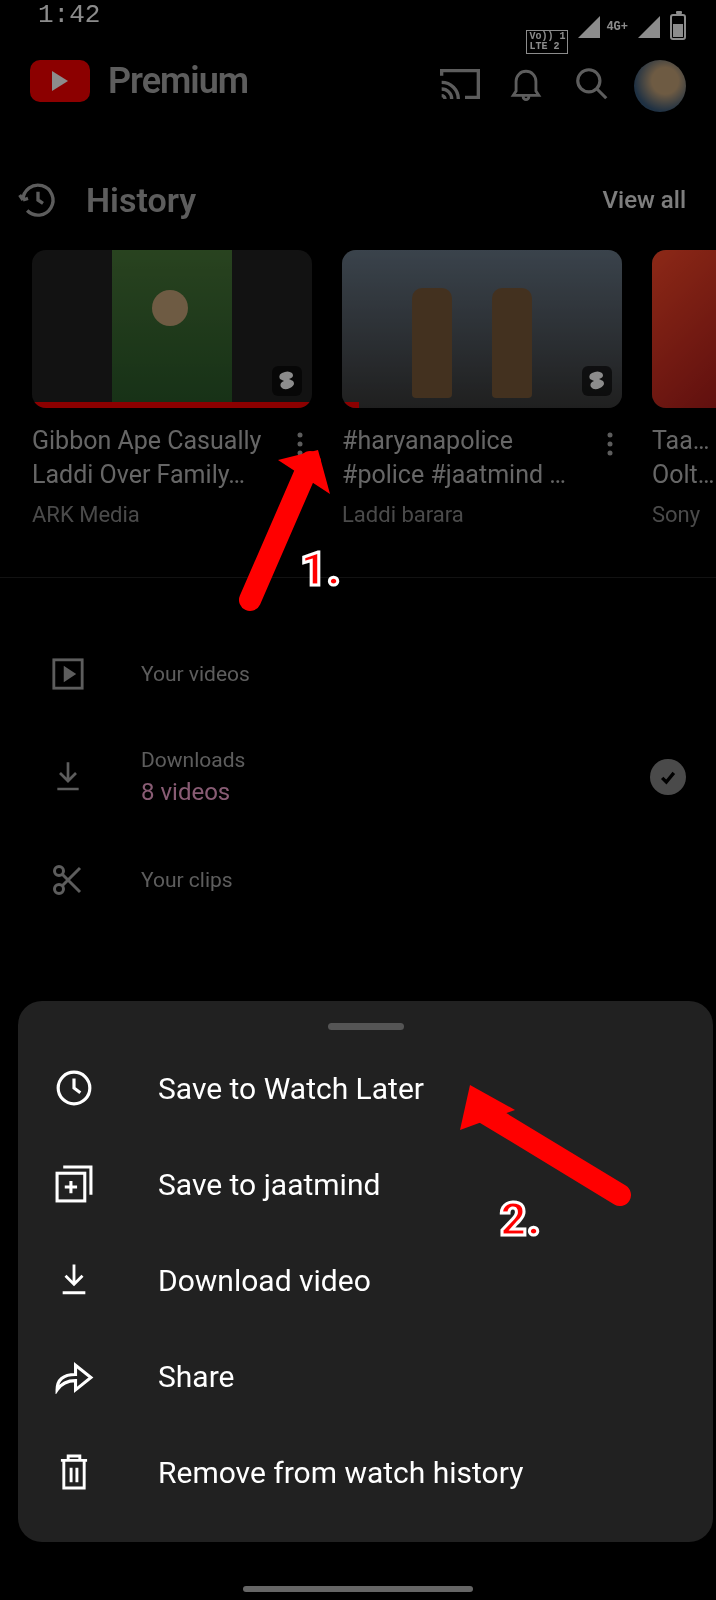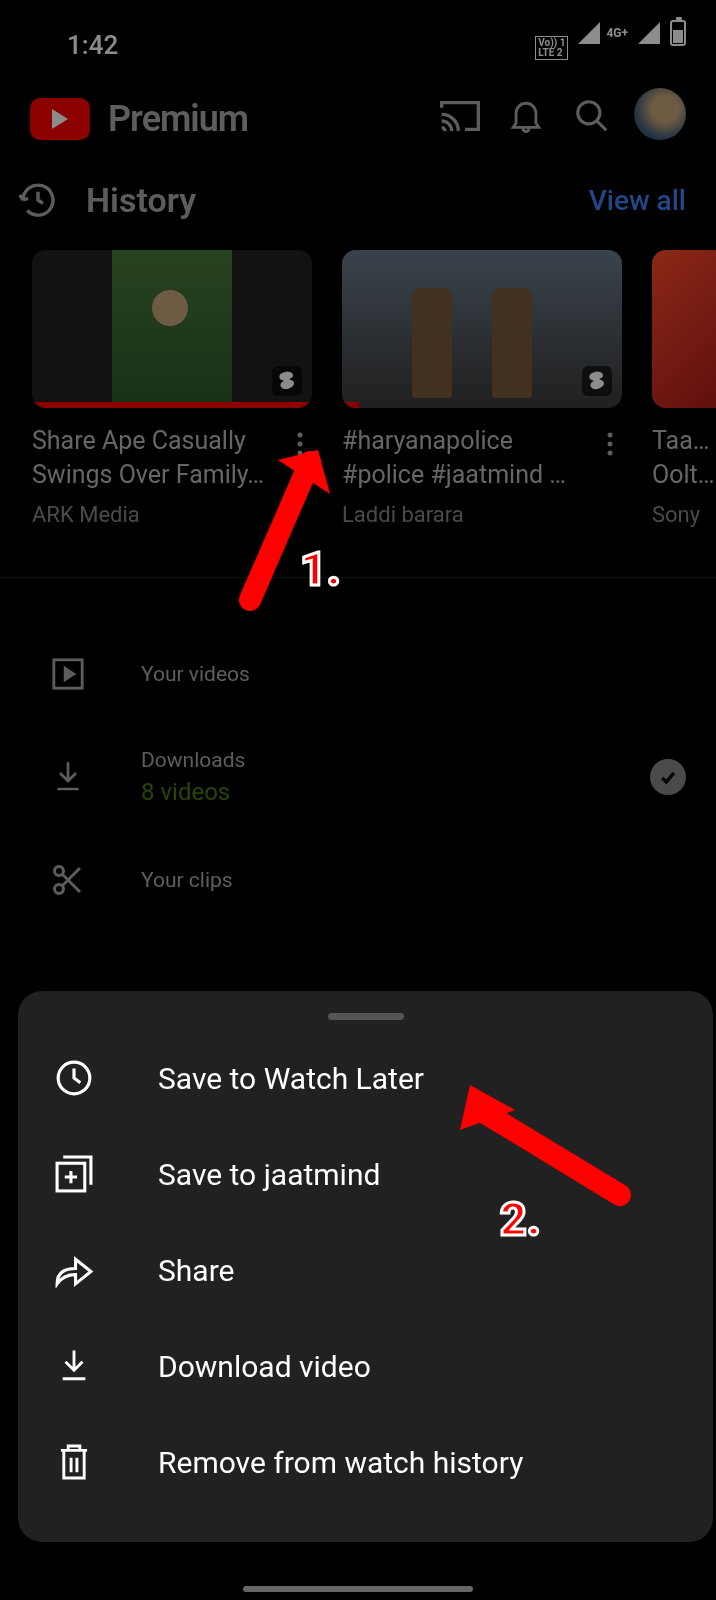--- a/index.html
+++ b/index.html
@@ -16,25 +16,26 @@
     position: absolute;
     top: 0; left: 0; right: 0; bottom: 0;
     background: rgba(0,0,0,0.45);
     z-index: 5;
     pointer-events: none;
   }
   
   .status-bar {
     height: 60px;
     display: flex;
-    align-items: flex-end;
+    align-items: flex-start;
     justify-content: space-between;
-    padding: 0 30px 0 67px;
+    padding: 0 30px 0 38px;
     font-size: 26px;
     font-weight: 500;
+    font-family: Liberation Mono, monospace;
   }
   .status-right { display: flex; align-items: center; gap: 10px; }
   .volte-badge {
     border: 1.5px solid #fff;
     font-size: 10px;
     line-height: 10px;
     padding: 1px 2px;
     font-weight: bold;
     margin-top: 30px;
   }
@@ -54,21 +55,21 @@
   .battery::before {
     content: ""; position: absolute; top: -5px; left: 4px; width: 6px; height: 3px; background: #fff; border-radius: 1px;
   }
   .battery::after {
     content: ""; position: absolute; bottom: 1px; left: 1px; right: 1px; height: 60%; background: #fff;
   }
   
   .app-header {
     height: 80px;
     display: flex;
-    align-items: flex-end;
+    align-items: flex-start;
     padding: 0 30px;
     gap: 18px;
   }
   .yt-logo-box {
     width: 60px; height: 42px;
     background: #ff0000;
     border-radius: 10px;
     display: flex; align-items: center; justify-content: center;
   }
   .yt-logo-tri {
@@ -85,21 +86,21 @@
     background: radial-gradient(circle at 60% 40%, #c9a67a 30%, #3a5a7a 70%);
   }
   
   .history-header {
     display: flex; align-items: center;
     padding: 40px 30px 20px 18px;
     gap: 28px;
   }
   .history-icon { width: 40px; height: 40px; color: #aaa; }
   .history-title { font-size: 34px; font-weight: 600; color: #aaa; flex: 1; }
-  .view-all { color: #3b82f6; font-size: 28px; font-weight: 500; }
+  .view-all { color: #e5e5e5; font-size: 24px; font-weight: 500; }
 
   .history-row {
     display: flex; gap: 30px;
     padding: 10px 0 30px 32px;
     overflow: hidden;
   }
   .history-item { width: 280px; flex-shrink: 0; }
   .thumb {
     width: 280px; height: 158px;
     border-radius: 14px;
@@ -149,34 +150,34 @@
 
   
   .lib-list { padding: 50px 30px 20px 50px; }
   .lib-row {
     display: flex; align-items: center; gap: 55px;
     padding: 28px 0;
   }
   .lib-icon { width: 36px; height: 36px; color: #aaa; display:flex; align-items:center; justify-content:center; }
   .lib-labels { flex: 1; }
   .lib-title { font-size: 21px; color: #aaa; }
-  .lib-sub { font-size: 24px; color: #4d7c0f; margin-top: 6px; }
+  .lib-sub { font-size: 24px; color: #f9a8d4; margin-top: 6px; }
   .check-badge {
     width: 36px; height: 36px; border-radius: 50%; background: #888;
     display:flex; align-items:center; justify-content:center; color:#000;
   }
 
   
   .sheet {
     position: absolute;
     left: 18px; right: 3px; bottom: 58px;
     background: #212121;
     border-radius: 24px;
     z-index: 10;
-    padding: 18px 0 32px 0;
+    padding: 18px 0 22px 0;
   }
   .sheet-handle {
     width: 76px; height: 7px; background: #555; border-radius: 4px;
     margin: 4px auto 10px auto;
   }
   .sheet-row {
     display: flex; align-items: center; gap: 64px;
     padding: 28px 36px;
   }
   .sheet-icon { width: 40px; height: 40px; color: #fff; display:flex; align-items:center; justify-content:center; }
@@ -253,21 +254,21 @@
       <div class="thumb1-art"></div>
       <div class="thumb-short-badge">
         <svg width="18" height="20" viewBox="0 0 18 20" fill="currentColor">
             <path d="M4 2 Q0 4 2 8 L6 10 Q1 12 3 16 Q6 20 12 17 Q18 14 15 10 L11 8 Q17 6 14 2 Q10 -1 4 2 Z"></path>
           </svg>
       </div>
       <div class="thumb-progress" style="width:100%"></div>
     </div>
     <div class="item-row">
       <div class="item-titles">
-        <div class="item-title">Share Ape Casually Swings Over Family…</div>
+        <div class="item-title">Gibbon Ape Casually Laddi Over Family…</div>
         <div class="item-channel">ARK Media</div>
       </div>
       <div class="item-more">
         <svg width="6" height="24" viewBox="0 0 6 24" fill="currentColor">
             <circle cx="3" cy="3" r="2.5"></circle>
             <circle cx="3" cy="12" r="2.5"></circle>
             <circle cx="3" cy="21" r="2.5"></circle>
           </svg>
       </div>
     </div>
@@ -379,34 +380,34 @@
           <rect x="2" y="6" width="18" height="18"></rect>
           <path d="M6 2 h18 v18"></path>
           <path d="M11 11 v8 M7 15 h8"></path>
         </svg>
     </div>
     <span class="sheet-label">Save to jaatmind</span>
   </div>
 
   <div class="sheet-row">
     <div class="sheet-icon">
+      <svg width="34" height="38" viewBox="0 0 24 26" fill="none" stroke="currentColor" stroke-width="2">
+          <path d="M12 2 v14 M6 10 l6 6 l6 -6 M4 22 h16"></path>
+        </svg>
+    </div>
+    <span class="sheet-label">Download video</span>
+  </div>
+
+  <div class="sheet-row">
+    <div class="sheet-icon">
       <svg width="40" height="36" viewBox="0 0 26 22" fill="none" stroke="currentColor" stroke-width="2">
           <path d="M2 20 Q2 10 14 10 V4 L24 12 L14 20 V14 Q6 14 2 20 Z"></path>
         </svg>
     </div>
     <span class="sheet-label">Share</span>
-  </div>
-
-  <div class="sheet-row">
-    <div class="sheet-icon">
-      <svg width="34" height="38" viewBox="0 0 24 26" fill="none" stroke="currentColor" stroke-width="2">
-          <path d="M12 2 v14 M6 10 l6 6 l6 -6 M4 22 h16"></path>
-        </svg>
-    </div>
-    <span class="sheet-label">Download video</span>
   </div>
 
   <div class="sheet-row">
     <div class="sheet-icon">
       <svg width="32" height="40" viewBox="0 0 22 26" fill="none" stroke="currentColor" stroke-width="2">
           <path d="M2 5 h18 M7 5 V2 h8 v3 M4 5 v19 h14 V5 M9 10 v10 M13 10 v10"></path>
         </svg>
     </div>
     <span class="sheet-label">Remove from watch history</span>
   </div>

